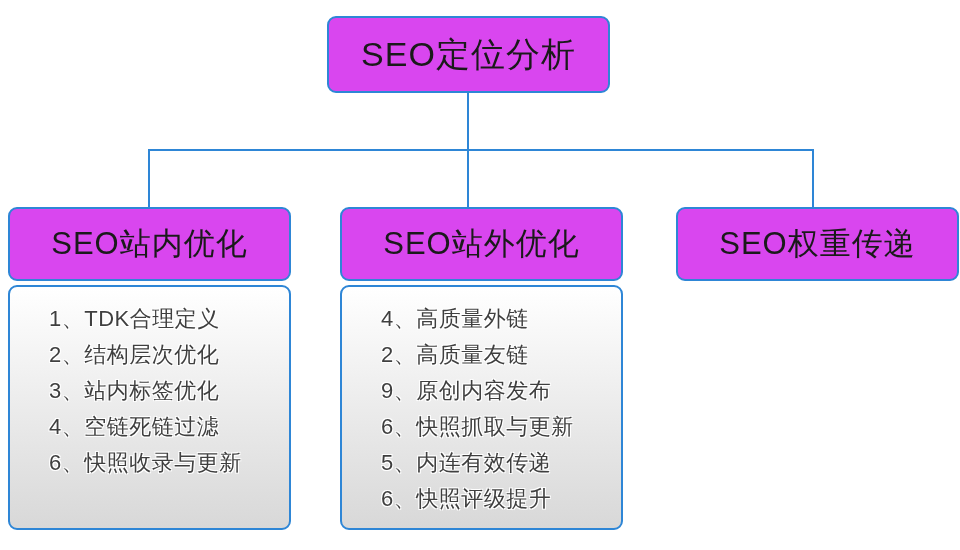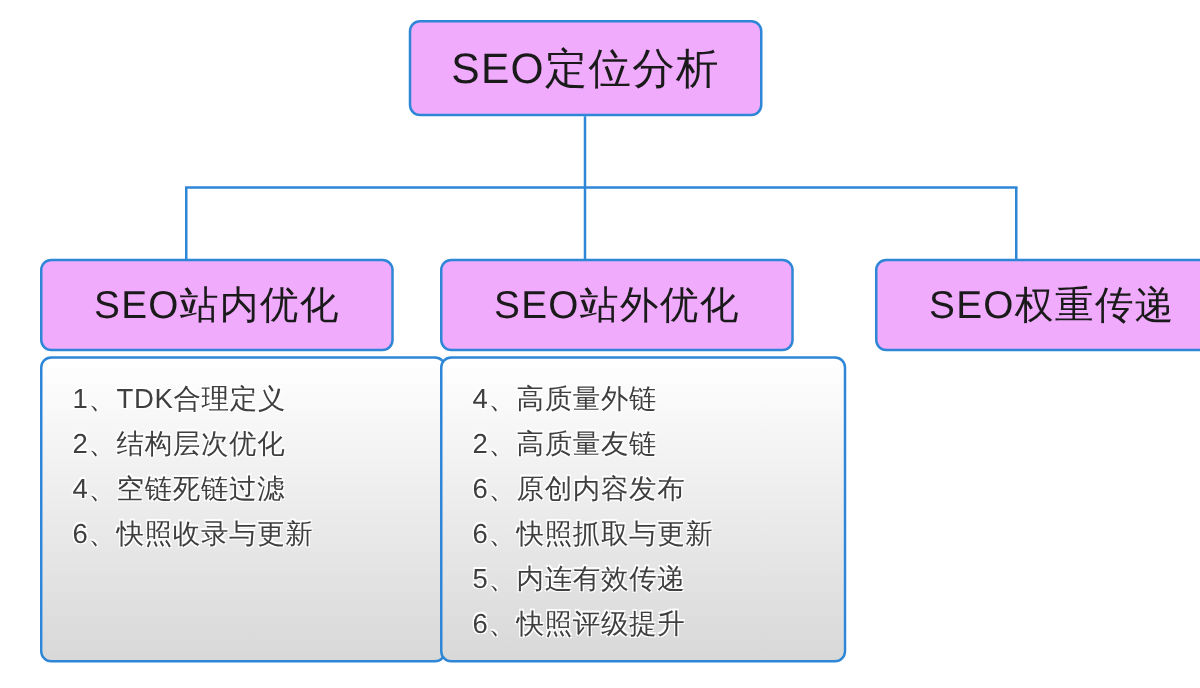--- a/index.html
+++ b/index.html
@@ -13,52 +13,52 @@
   body{font-family:"Liberation Sans","DejaVu Sans",sans-serif;}
   .canvas{
     position:relative;
     width:960px;height:550px;
     background:#fff;
     overflow:hidden;
   }
   .node{
     position:absolute;
     box-sizing:border-box;
-    background:#f0abfc;
+    background:#d946ef;
     border:2px solid var(--blue);
     border-radius:9px;
     display:flex;align-items:center;justify-content:center;
     color:var(--head-text);
   }
   .root-node{
     left:327px;top:16px;width:283px;height:77px;
     font-size:34px;letter-spacing:1px;
   }
   .connector{position:absolute;background:var(--blue);}
   .stem      {left:467px;top:93px; width:2px;height:57px;}
   .hline     {left:148px;top:149px;width:666px;height:2px;}
   .drop-left {left:148px;top:150px;width:2px;height:58px;}
   .drop-mid  {left:467px;top:150px;width:2px;height:58px;}
   .drop-right{left:812px;top:150px;width:2px;height:58px;}
-  .column{position:absolute;top:207px;width:283px;margin-left:24px;}
+  .column{position:absolute;top:207px;width:283px;}
   .col-0{left:8px;}
-  .col-1{left:328px;}
+  .col-1{left:340px;}
   .col-2{left:676px;}
   .branch-title-box{
     position:relative;left:0;top:0;width:283px;height:74px;
     font-size:31px;letter-spacing:1px;
   }
   .branch-list{
     box-sizing:border-box;
     margin-top:4px;
-    width:325px;height:245px;
+    width:283px;height:245px;
     border:2px solid var(--blue);
     border-radius:9px;
     background:linear-gradient(to bottom,var(--list-top) 0%,var(--list-bottom) 100%);
-    padding:14px 10px 0 24px;
+    padding:14px 10px 0 39px;
   }
   .list-item{
     font-size:22px;
     line-height:36px;
     color:var(--list-text);
     letter-spacing:0.5px;
     white-space:nowrap;
     text-shadow:-1px -1px 0 #fff,1px -1px 0 #fff,-1px 1px 0 #fff,1px 1px 0 #fff;
   }
 </style>
@@ -77,33 +77,34 @@
   <div class="connector drop-mid"></div>
   <div class="connector drop-right"></div>
 
   <div class="column col-0">
     <div class="node branch-title-box">
       <span>SEO站内优化</span>
     </div>
     <div class="branch-list">
       <div class="list-item">1、TDK合理定义</div>
       <div class="list-item">2、结构层次优化</div>
+      <div class="list-item">3、站内标签优化</div>
       <div class="list-item">4、空链死链过滤</div>
       <div class="list-item">6、快照收录与更新</div>
     </div>
   </div>
 
   <div class="column col-1">
     <div class="node branch-title-box">
       <span>SEO站外优化</span>
     </div>
     <div class="branch-list">
       <div class="list-item">4、高质量外链</div>
       <div class="list-item">2、高质量友链</div>
-      <div class="list-item">6、原创内容发布</div>
+      <div class="list-item">9、原创内容发布</div>
       <div class="list-item">6、快照抓取与更新</div>
       <div class="list-item">5、内连有效传递</div>
       <div class="list-item">6、快照评级提升</div>
     </div>
   </div>
 
   <div class="column col-2">
     <div class="node branch-title-box">
       <span>SEO权重传递</span>
     </div>

